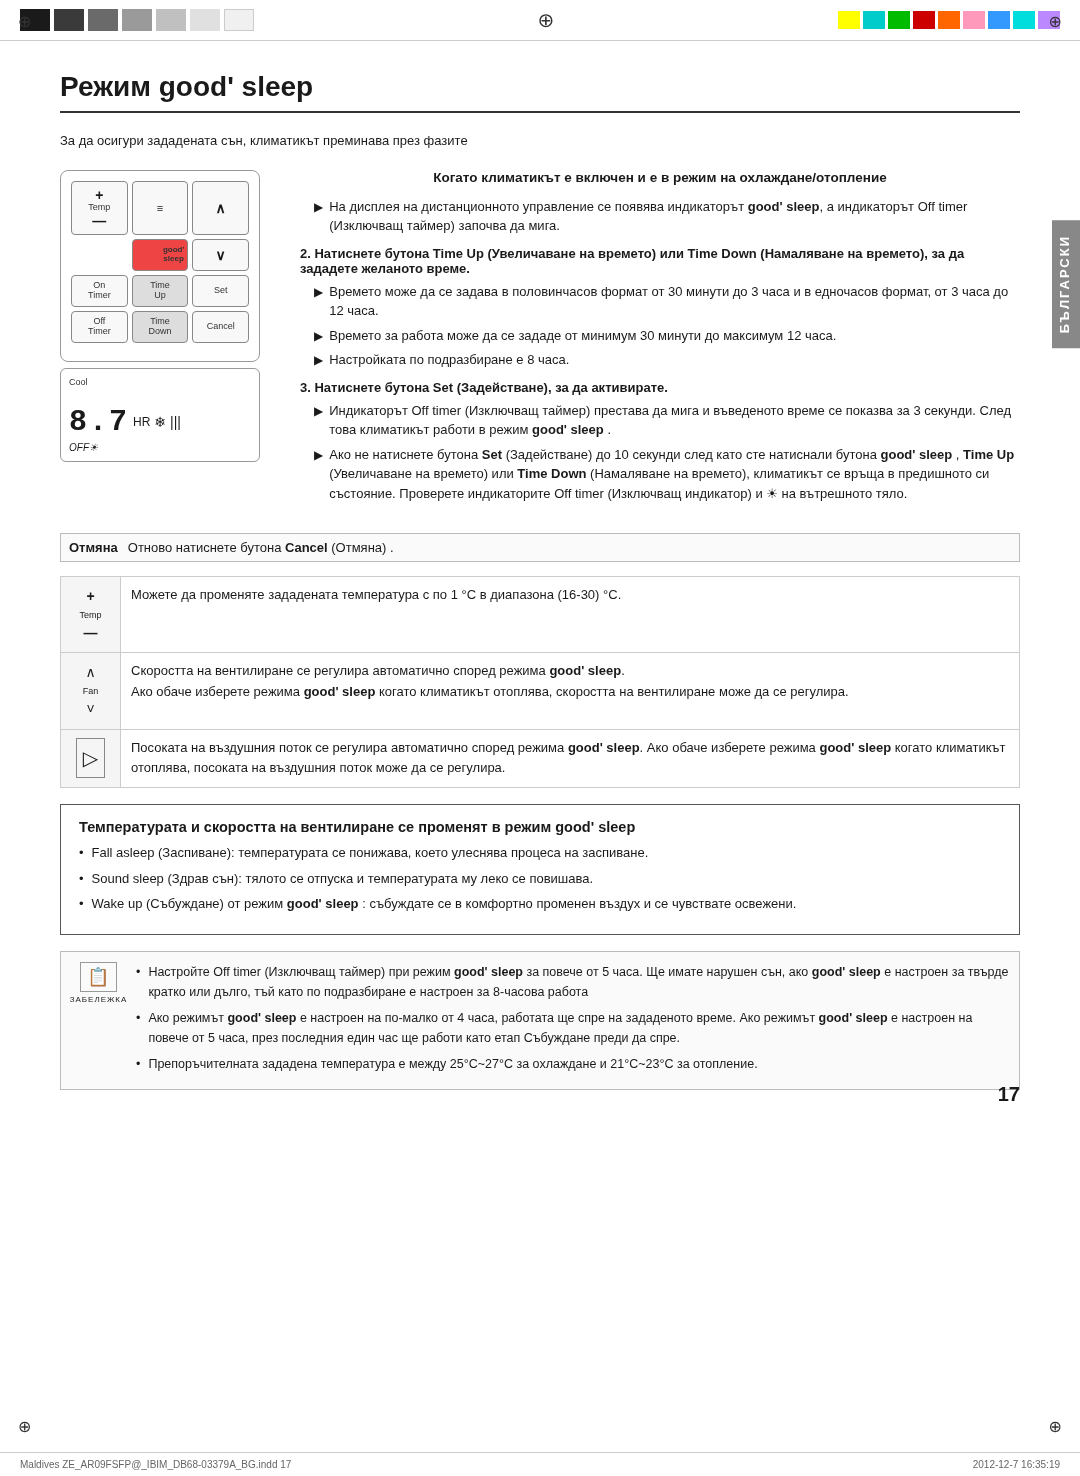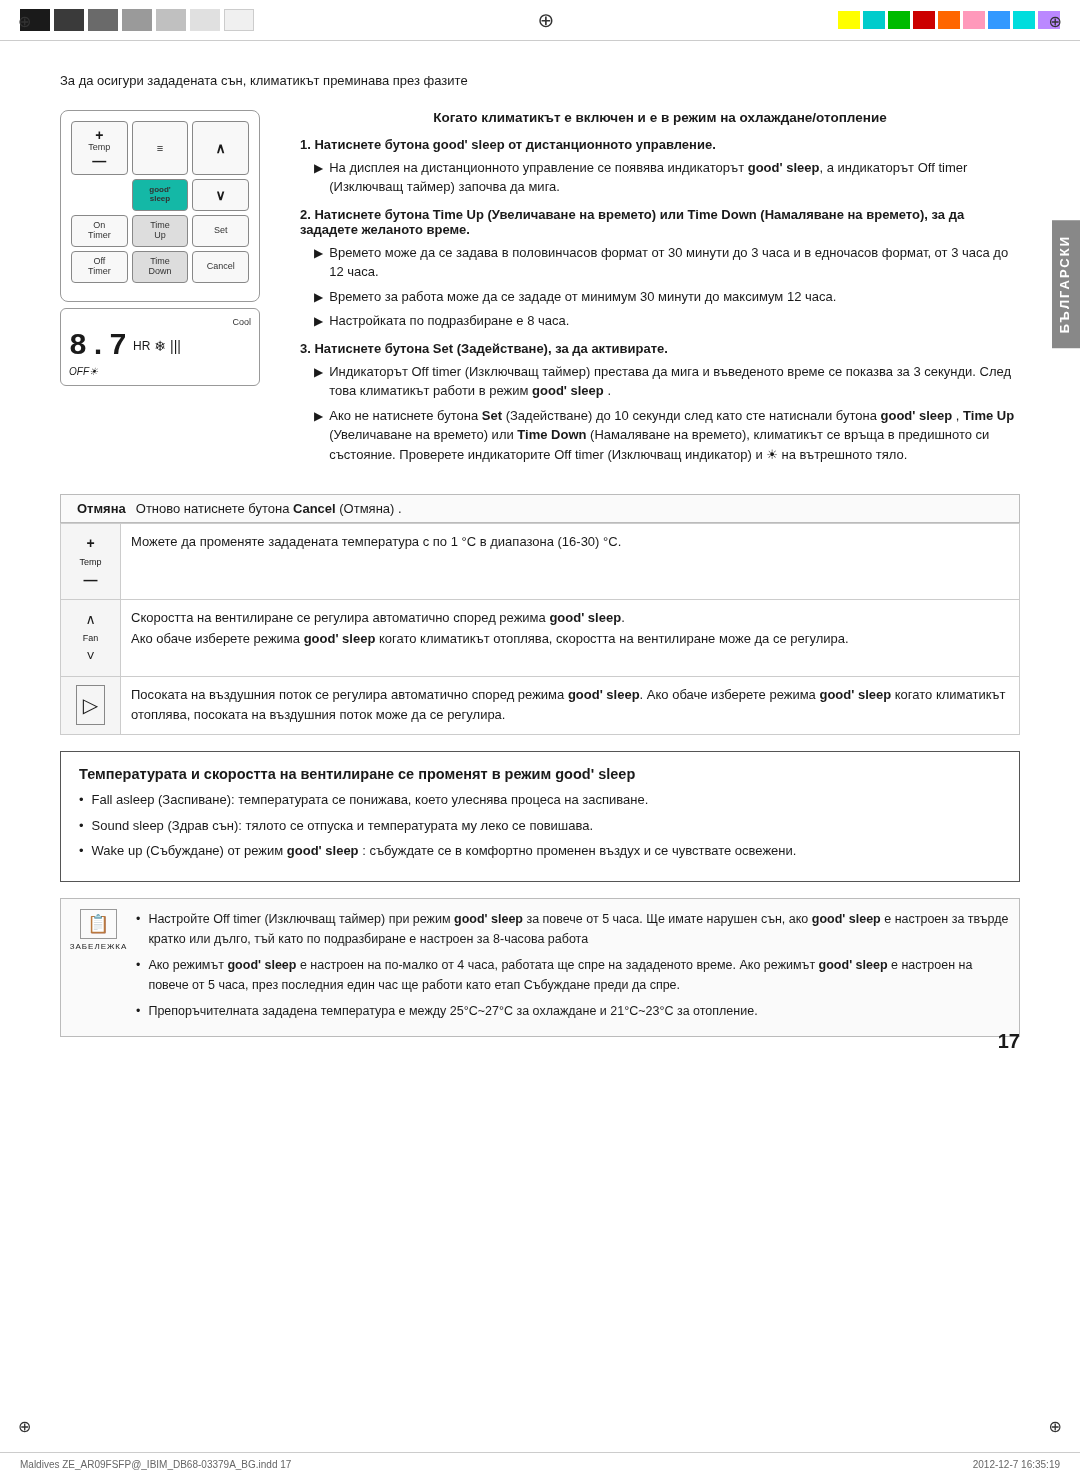--- a/index.html
+++ b/index.html
@@ -135,39 +135,40 @@
     .remote-btn .btn-symbol {
       font-size: 14px;
       font-weight: bold;
     }
 
     .remote-btn.highlighted {
       background: #ddd;
     }
 
     .remote-btn.good-sleep {
-      background: #14b8a6;
+      background: #ef4444;
       font-size: 9px;
+      align-items: flex-end;
     }
 
     
     .display-panel {
       border: 1.5px solid #999;
       border-radius: 6px;
       padding: 8px;
       background: #fff;
       width: 200px;
       margin-top: 6px;
     }
 
     .display-top-label {
       font-size: 9px;
       color: #333;
-      text-align: right;
-      margin-bottom: 2px;
+      text-align: left;
+      margin-bottom: 18px;
     }
 
     .display-digits {
       font-size: 30px;
       font-weight: bold;
       font-family: 'Courier New', monospace;
       letter-spacing: 2px;
     }
 
     .display-icons-row {
@@ -220,21 +221,22 @@
     .bullet-arrow {
       margin-right: 6px;
       flex-shrink: 0;
       font-size: 12px;
       margin-top: 1px;
     }
 
     
     .cancel-note {
       border: 1px solid #bbb;
-      padding: 6px 16px;
+      padding: 6px 8px;
+      margin-bottom: 14px;
       font-size: 13px;
       display: flex;
       align-items: flex-end;
       gap: 10px;
       background: #fafafa;
     }
 
     .cancel-label {
       font-weight: bold;
       font-size: 13px;
@@ -425,20 +427,21 @@
     <div class="color-block" style="background:#3399ff; width:22px; height:18px;"></div>
     <div class="color-block" style="background:#00dddd; width:22px; height:18px;"></div>
     <div class="color-block" style="background:#bb88ff; width:22px; height:18px;"></div>
   </div>
 </div>
 
 <div class="side-tab">БЪЛГАРСКИ</div>
 
 <div class="page-content">
 
+  <h1 class="page-title">Режим good' sleep</h1>
 
   <div class="intro-text">
     <div>За да осигури зададената сън, климатикът преминава през фазите</div>
   </div>
 
   <div class="main-section">
 
     <div class="remote-container">
       <div class="remote-box">
 
@@ -497,24 +500,20 @@
         <div class="display-off-row">
           <span>OFF☀</span>
         </div>
       </div>
     </div>
 
     <div class="instructions-col">
       <div class="section-header">Когато климатикът е включен и е в режим на охлаждане/отопление</div>
 
       <div class="step-block">
-        <div class="step-title">
-          <span>1.</span>
-          Натиснете бутона <span class="bold">good' sleep</span> от дистанционното управление.
-        </div>
         <div class="step-desc">
           <div class="bullet-item">
             <span class="bullet-arrow">▶</span>
             <span>На дисплея на дистанционното управление се появява индикаторът <span class="bold">good' sleep</span>, а индикаторът Off timer (Изключващ таймер) започва да мига.</span>
           </div>
         </div>
       </div>
 
       <div class="step-block">
         <div class="step-title">

